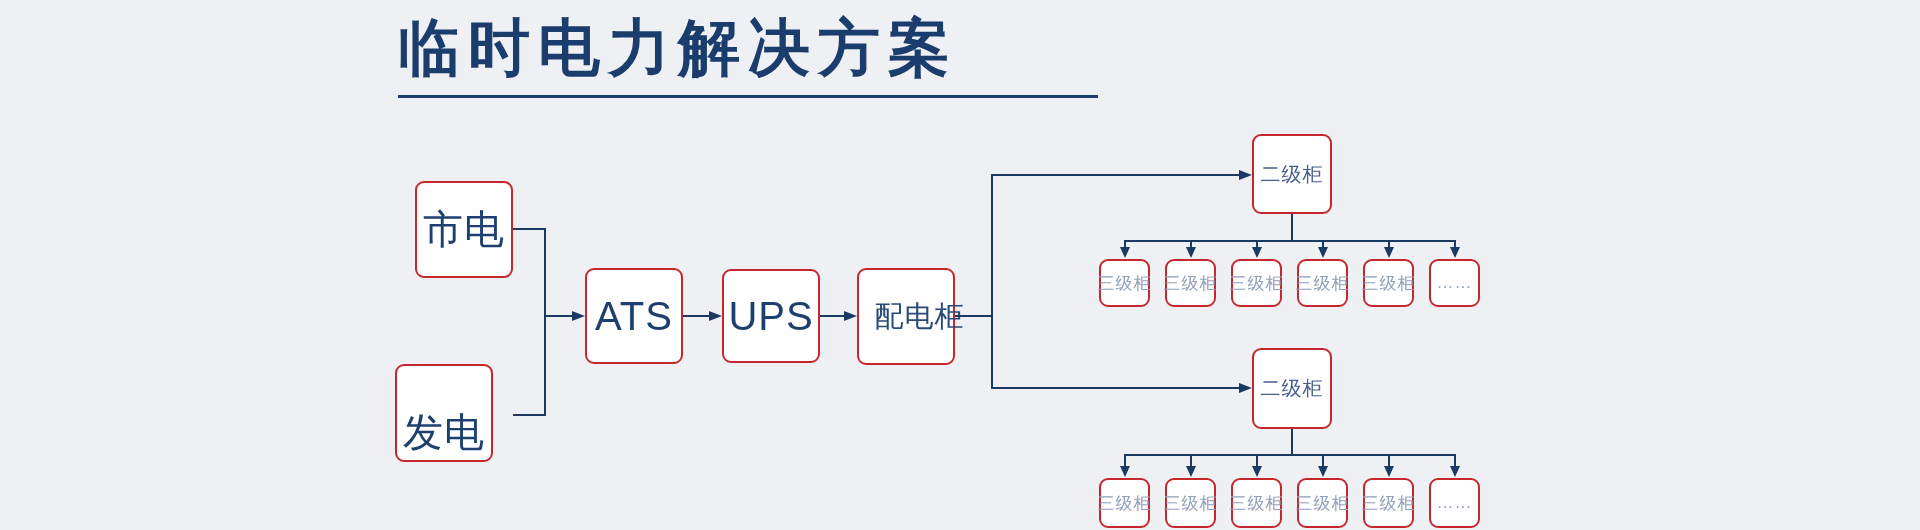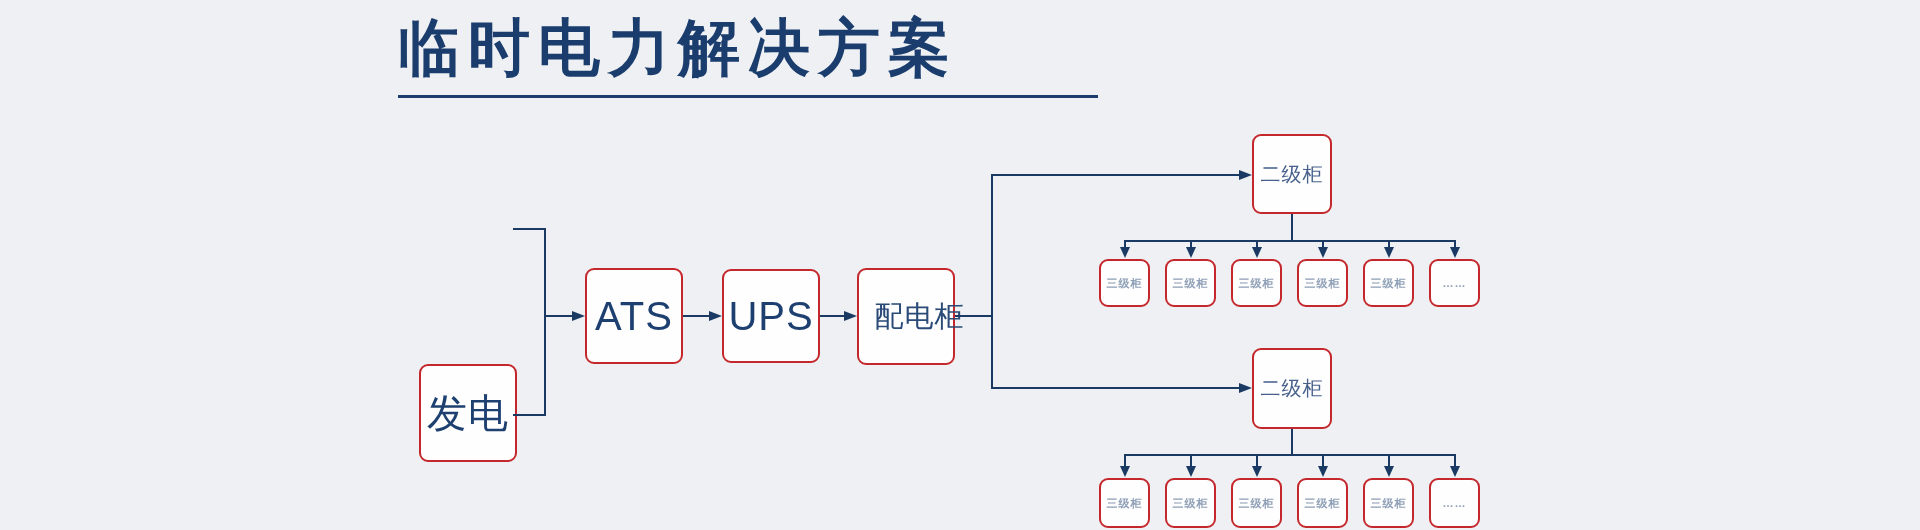--- a/index.html
+++ b/index.html
@@ -23,21 +23,21 @@
 
   .box{
     position:absolute;box-sizing:border-box;
     background:#fefefe;border:2px solid #c5282c;border-radius:9px;
     display:flex;align-items:center;justify-content:center;
     white-space:nowrap;
   }
   .box.big{font-size:40px;font-weight:300;color:#1e4070;letter-spacing:1px;}
   .box.mid{font-size:29px;font-weight:300;color:#2a4a77;letter-spacing:1px;padding-left:27px;}
   .box.lv2{font-size:20px;font-weight:400;color:#47618c;letter-spacing:1px;}
-  .box.lv3{font-size:11px;font-weight:700;color:#8fa0b7;letter-spacing:1px;}
+  .box.lv3{font-size:17px;font-weight:400;color:#8fa0b7;letter-spacing:1px;}
 
   .line{position:absolute;background:#1a3a64;}
   .arrow-right{
     position:absolute;width:0;height:0;
     border-top:5px solid transparent;border-bottom:5px solid transparent;
     border-left:13px solid #1a3a64;
   }
   .arrow-down{
     position:absolute;width:0;height:0;
     border-left:5px solid transparent;border-right:5px solid transparent;
@@ -45,21 +45,24 @@
   }
 </style>
 </head>
 <body>
 
 <div id="canvas">
 
   <div class="page-title">临时电力解决方案</div>
   <div class="title-underline"></div>
 
-  <div class="box big" style="left:419px;top:364px;width:98px;height:98px;">
+  <div class="box big" style="left:415px;top:181px;width:98px;height:97px;">
+    <span>市电</span>
+  </div>
+  <div class="box big" style="left:395px;top:364px;width:98px;height:98px;align-items:flex-end;">
     <span>发电</span>
   </div>
 
   <div class="box big" style="left:722px;top:269px;width:98px;height:94px;">
     <span>UPS</span>
   </div>
   <div class="box big" style="left:585px;top:268px;width:98px;height:96px;">
     <span>ATS</span>
   </div>
   <div class="box mid" style="left:857px;top:268px;width:98px;height:97px;">

